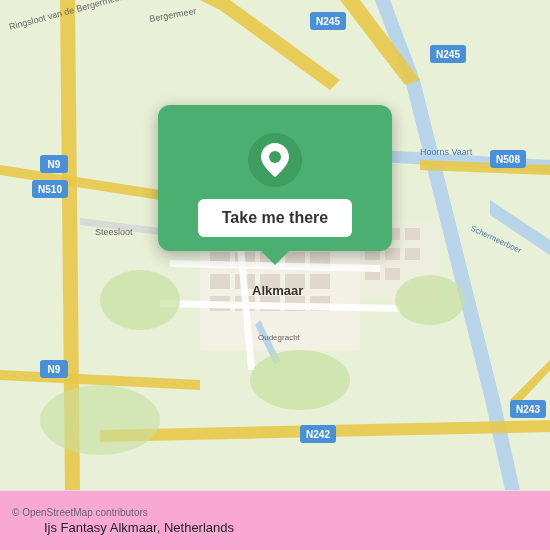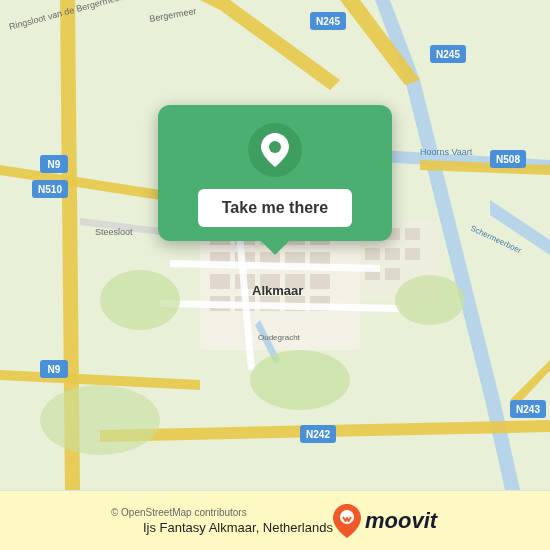--- a/index.html
+++ b/index.html
@@ -28,21 +28,21 @@
     #popup-card {
       position: absolute;
       top: 105px;
       left: 158px;
       width: 234px;
       background: #4caf72;
       border-radius: 12px;
       display: flex;
       flex-direction: column;
       align-items: center;
-      padding: 18px 20px 14px;
+      padding: 28px 20px 14px;
       box-shadow: 0 4px 16px rgba(0,0,0,0.3);
     }
 
     #pin-icon {
       width: 54px;
       height: 54px;
       margin-bottom: 12px;
     }
 
     #take-me-there-btn {
@@ -65,24 +65,24 @@
       width: 0;
       height: 0;
       border-left: 14px solid transparent;
       border-right: 14px solid transparent;
       border-top: 14px solid #4caf72;
     }
 
     #footer {
       width: 550px;
       height: 60px;
-      background: #fef9c3;
+      background: #f9a8d4;
       display: flex;
       align-items: center;
-      justify-content: center;
+      justify-content: space-between;
       padding: 0 14px 0 12px;
       border-top: 1px solid #e0e0e0;
     }
 
     #footer-left {
       display: flex;
       flex-direction: column;
       gap: 2px;
     }
 
@@ -244,23 +244,14 @@
       <button id="take-me-there-btn">Take me there</button>
       <div id="popup-triangle"></div>
     </div>
   </div>
 
   <div id="footer">
     <div id="footer-left">
       <span id="copyright-text">© OpenStreetMap contributors</span>
       <span id="location-name">Ijs Fantasy Alkmaar, Netherlands</span>
     </div>
-    <div id="moovit-logo">
-
-      <svg id="moovit-pin" viewBox="0 0 28 34" xmlns="http://www.w3.org/2000/svg">
-        <path d="M14 0 C6.3 0 0 6.3 0 14 C0 24.5 14 34 14 34 C14 34 28 24.5 28 14 C28 6.3 21.7 0 14 0 Z" fill="#f05a28"></path>
-        <circle cx="14" cy="13" r="7" fill="white"></circle>
-        <path d="M10 13 L12.5 17 L14 14 L15.5 17 L18 13" stroke="#f05a28" stroke-width="2" fill="none" stroke-linejoin="round"></path>
-      </svg>
-      <span id="moovit-text">moovit</span>
-    </div>
   </div>
 </div>
 
 </body></html>

